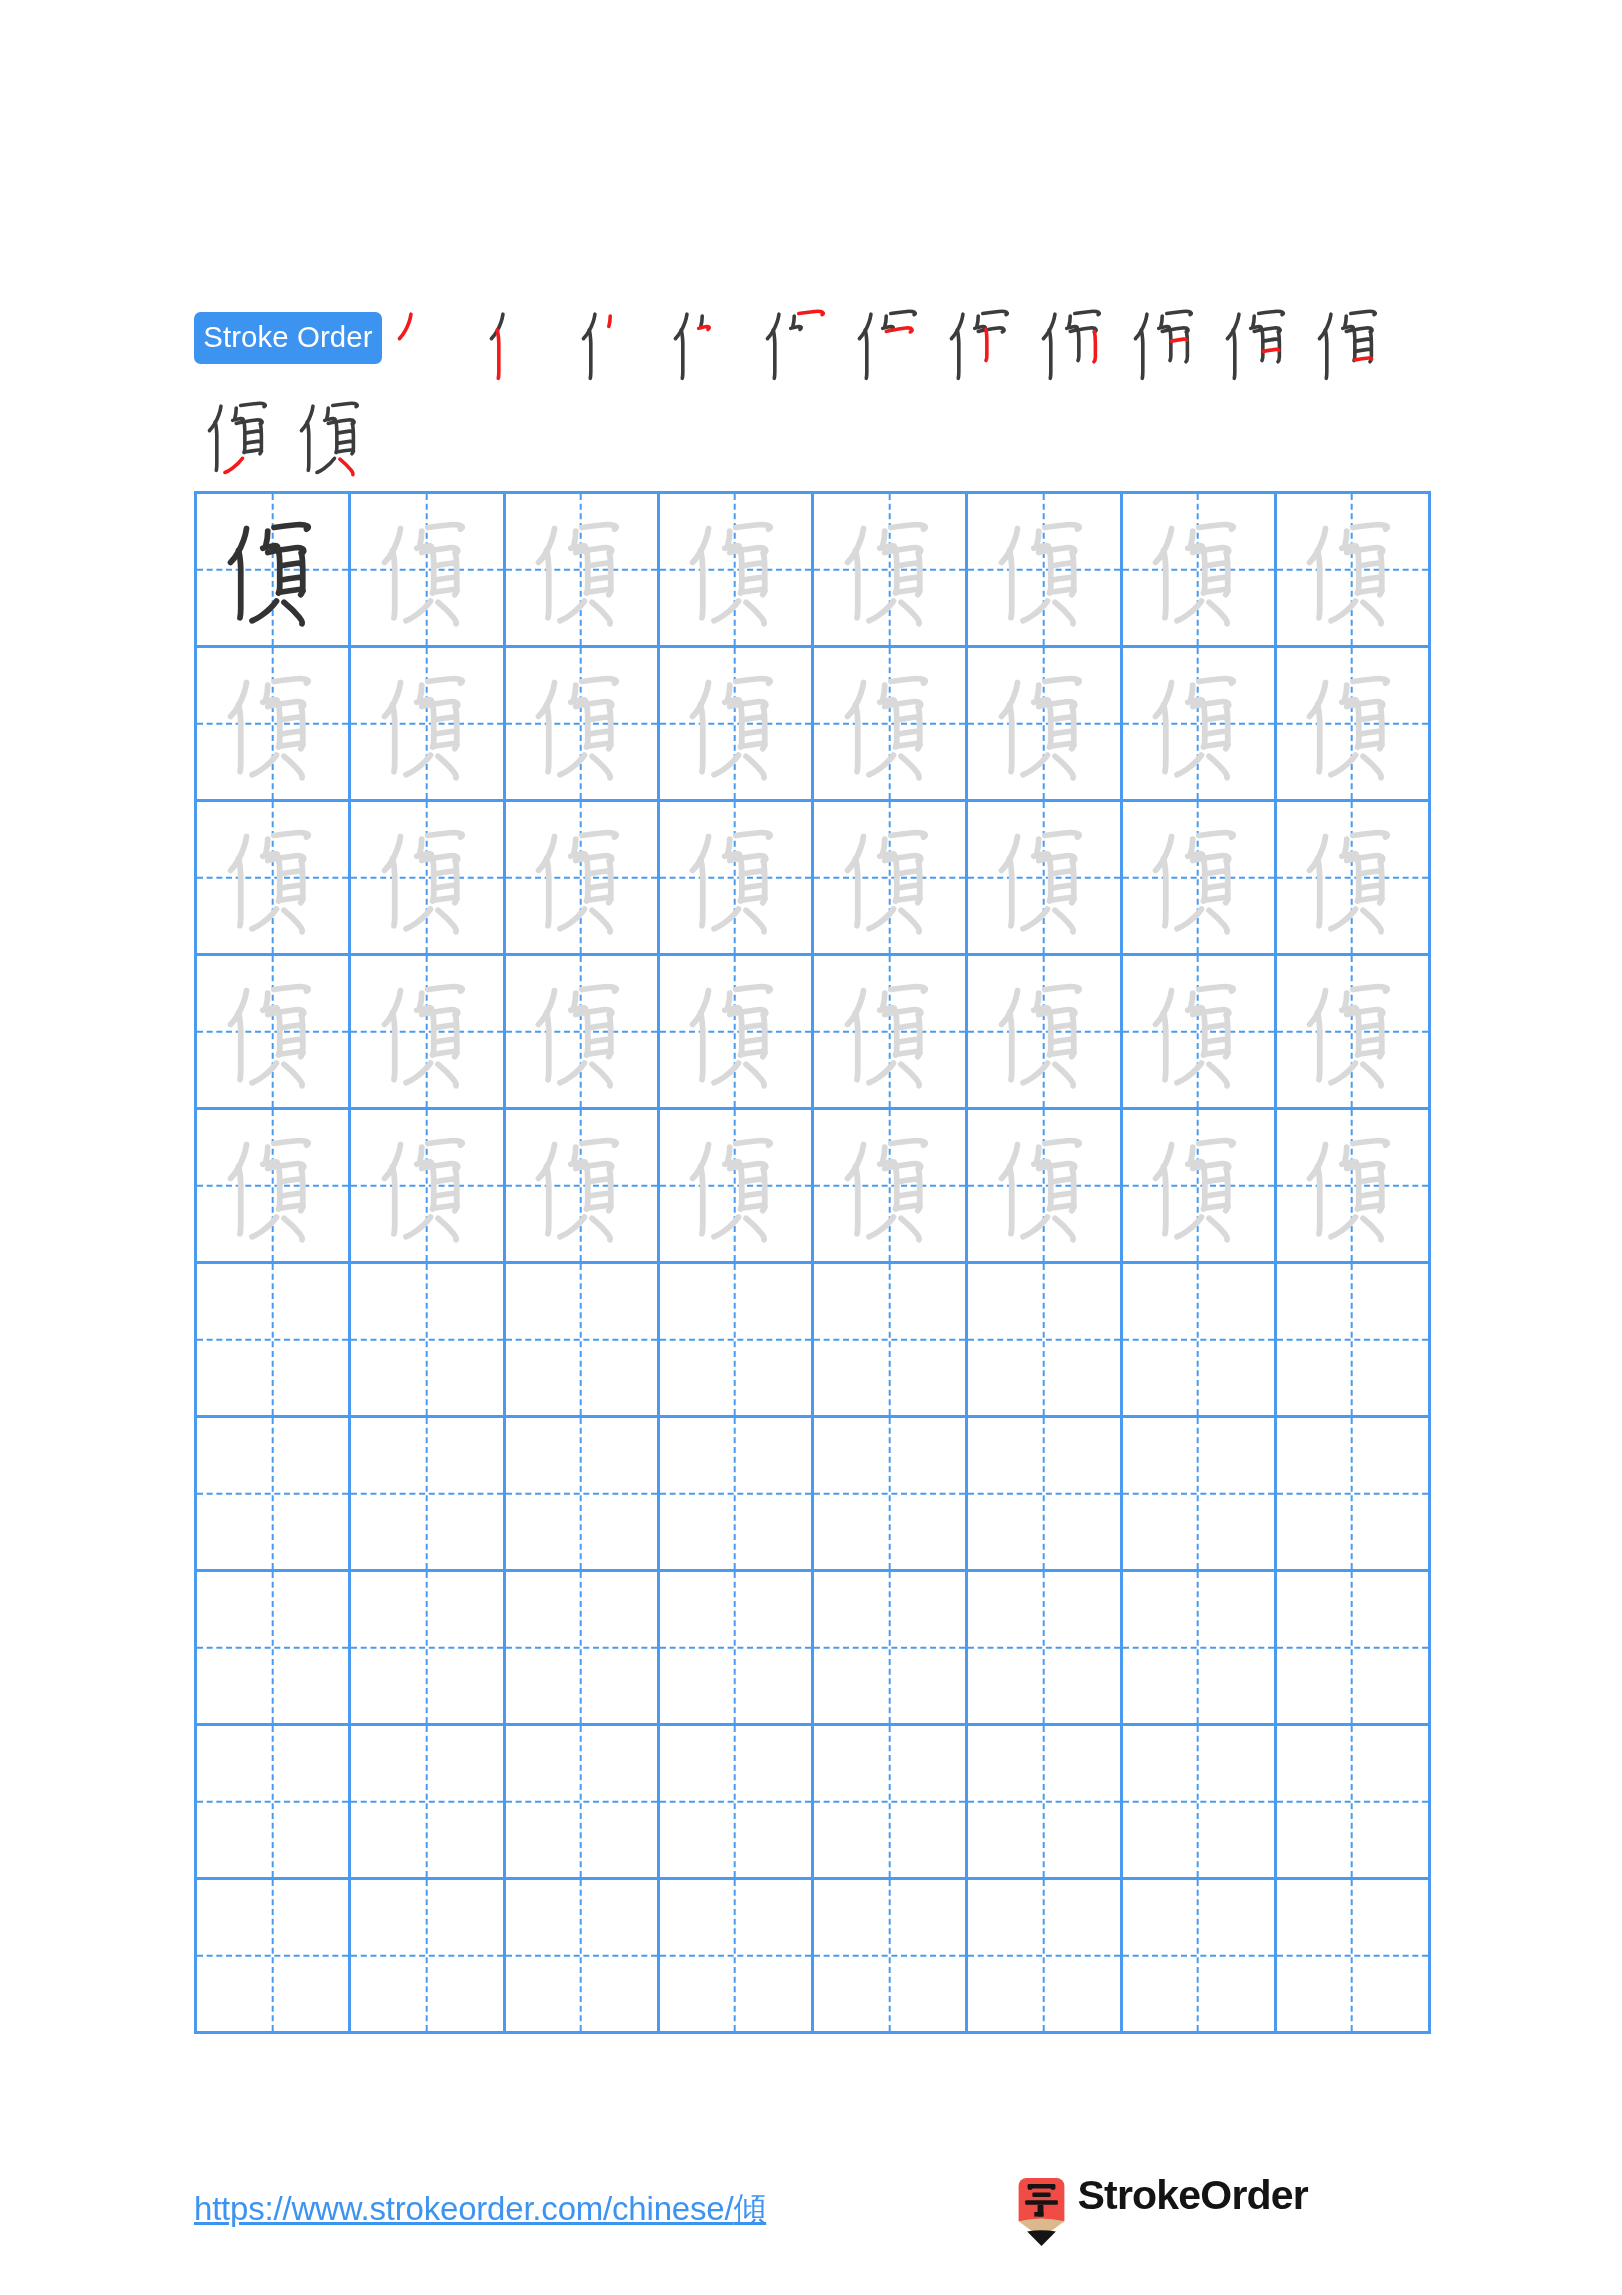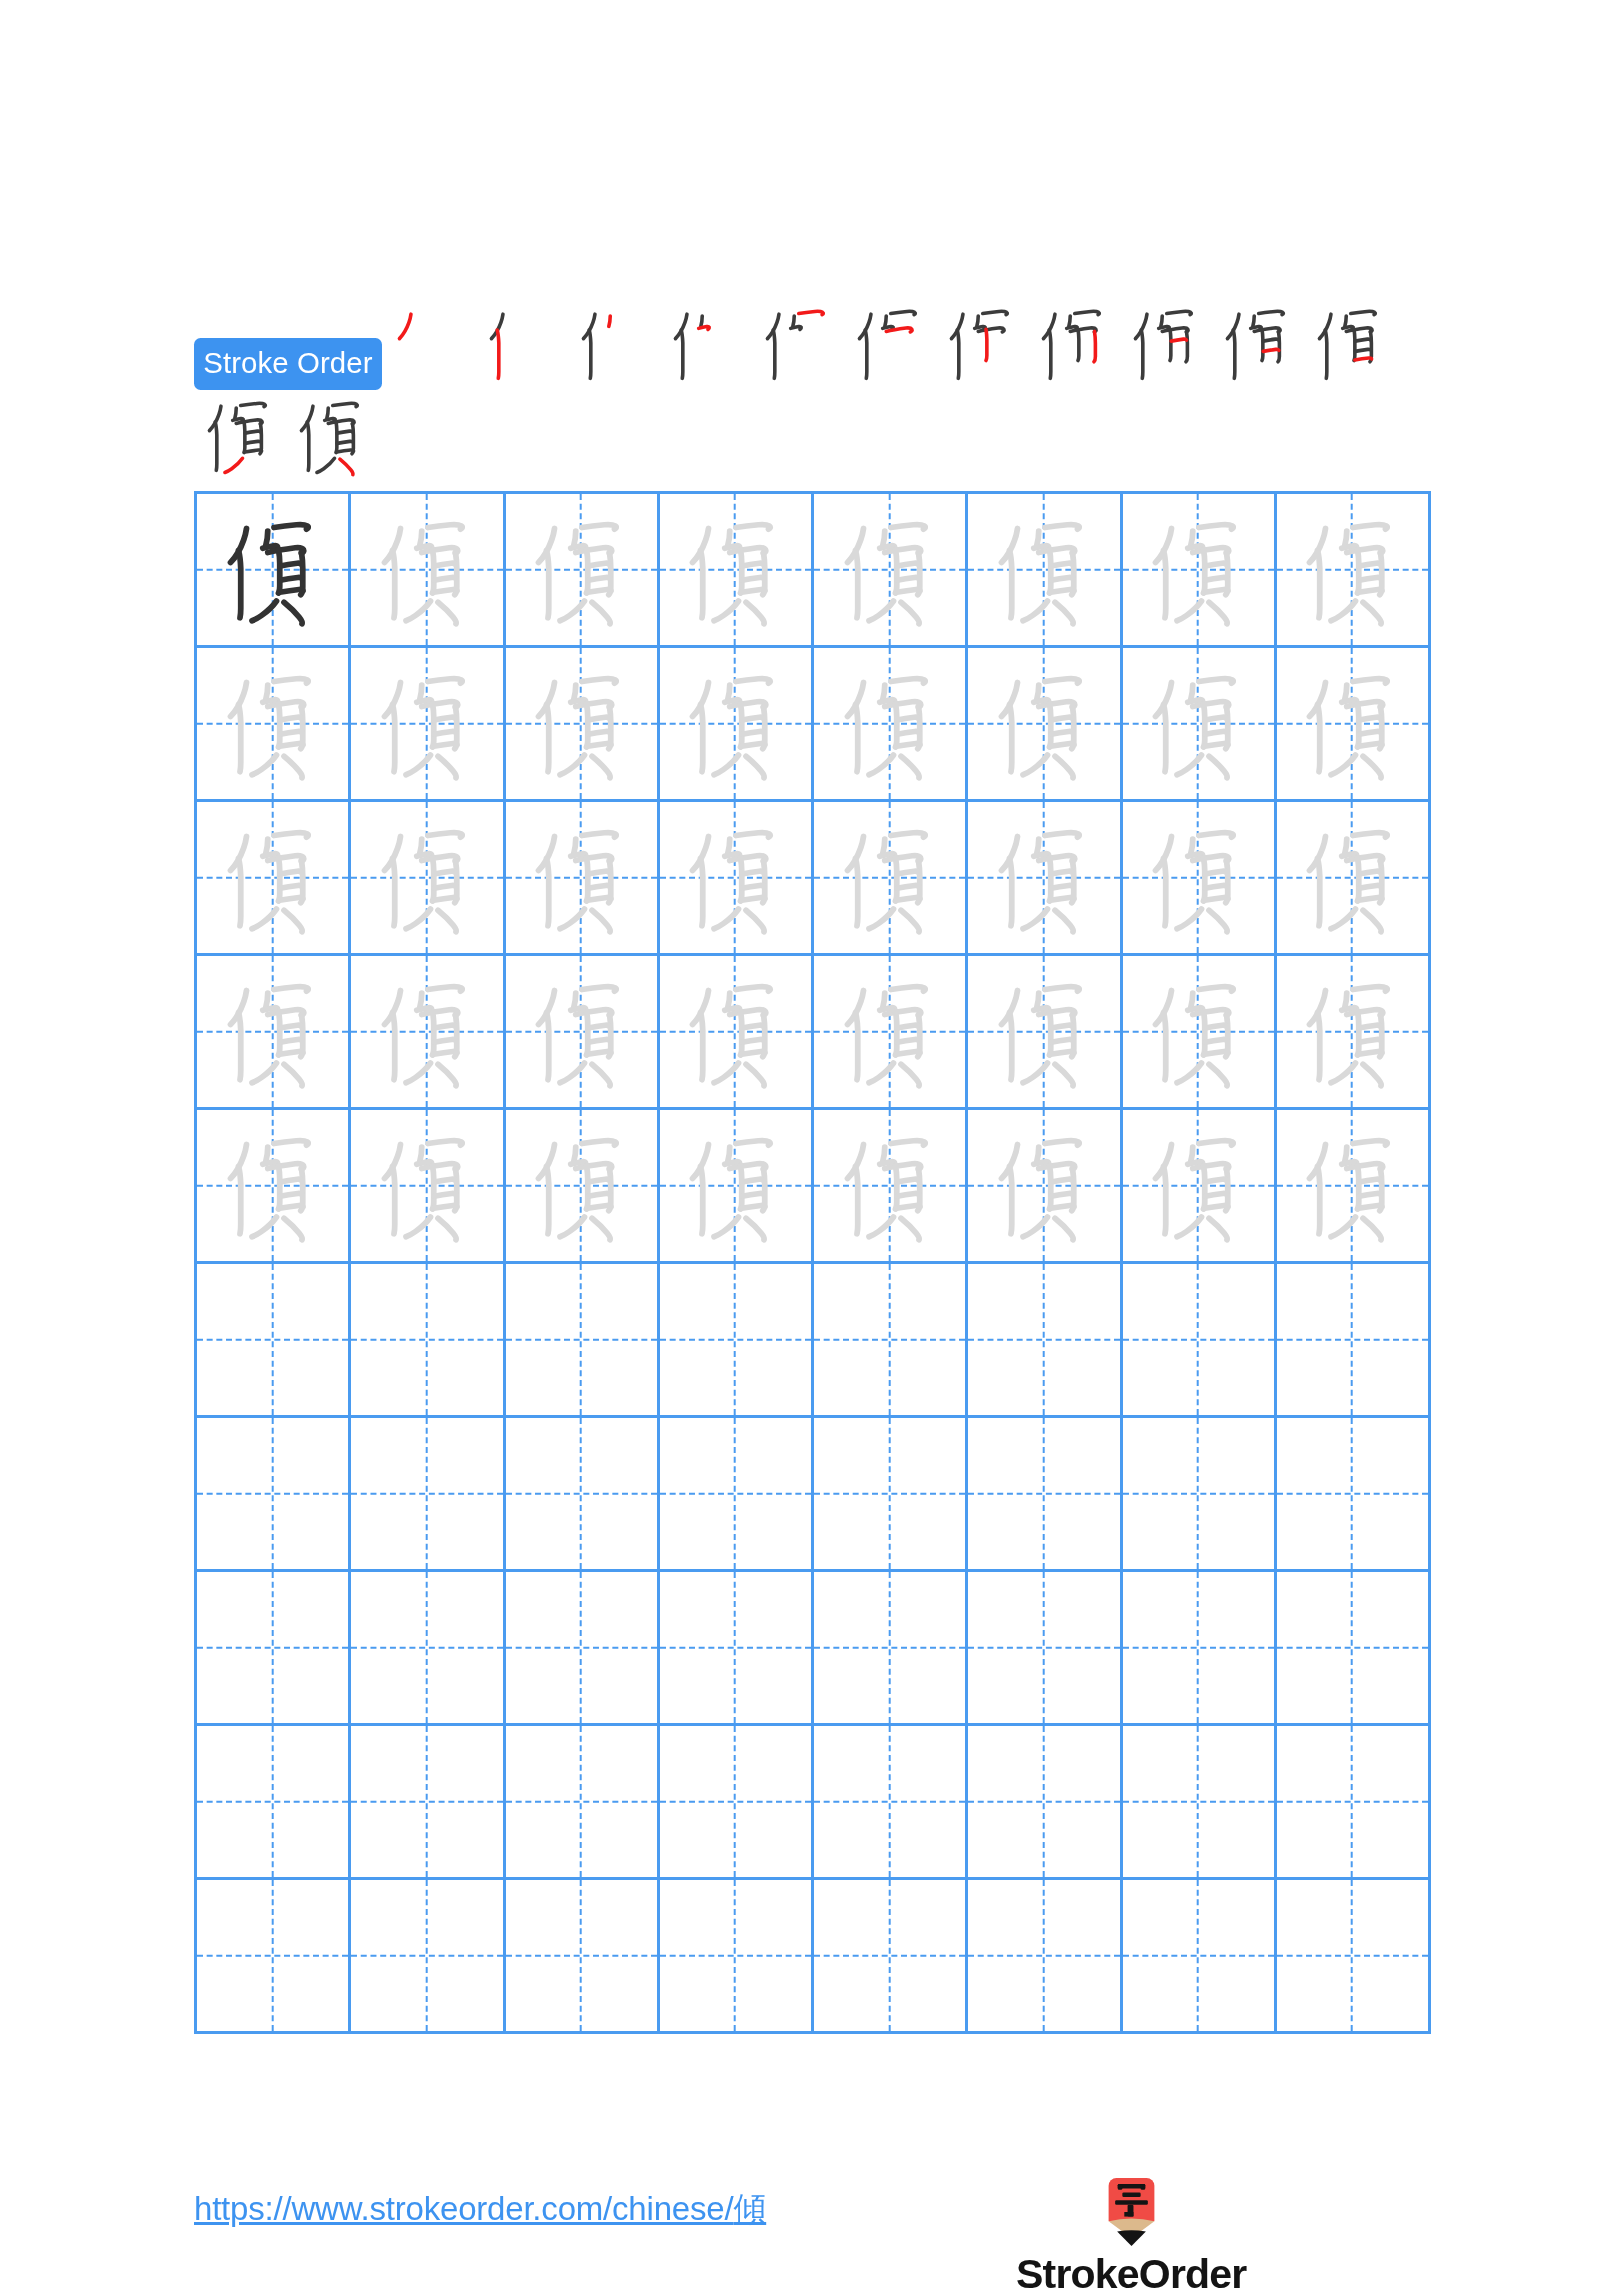--- a/index.html
+++ b/index.html
@@ -37,21 +37,21 @@
   
   .stroke-section {
     position: absolute;
     top: 298px;
     left: 194px;
     width: 1243px;
   }
   .stroke-flow {
     display: flex;
     flex-wrap: wrap;
-    align-items: flex-end;
+    align-items: flex-start;
     gap: 0px;
     line-height: 1;
   }
   .stroke-badge {
     display: inline-flex;
     align-items: center;
     justify-content: center;
     background: #3d93f0;
     color: #ffffff;
     font-size: 29.4px;
@@ -145,23 +145,22 @@
     white-space: nowrap;
     letter-spacing: -0.2px;
   }
   .footer-url .han { font-family: "DejaVu Sans", sans-serif; }
 
   .footer-logo {
     position: absolute;
     left: 1016px;
     top: -1.3px;
     display: flex;
-    align-items: center;
+    align-items: flex-start;
     gap: 10.5px;
-    flex-direction: column;
   }
   .logo-mark { width: 51px; height: 68px; display: block; }
   .logo-text {
     font-size: 41px;
     font-weight: bold;
     color: #141414;
     letter-spacing: -0.8px;
     white-space: nowrap;
     line-height: 1;
     margin-top: -2.6px;

